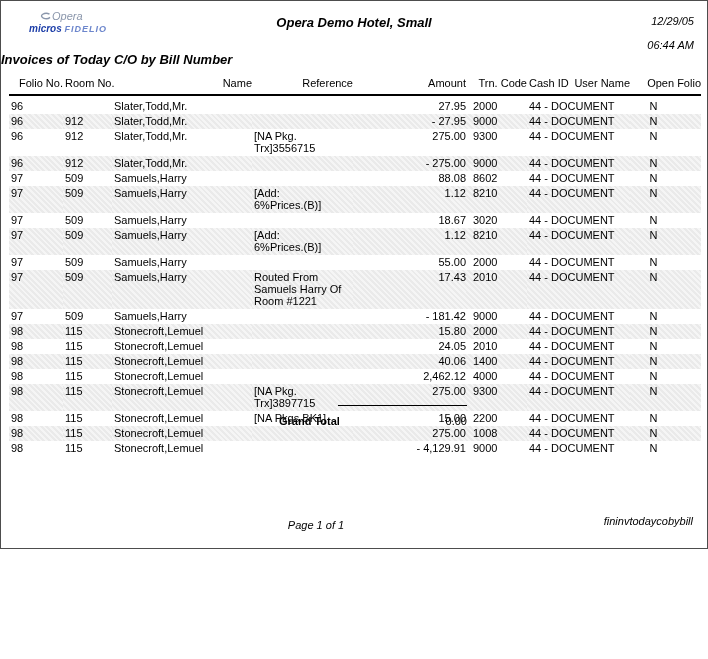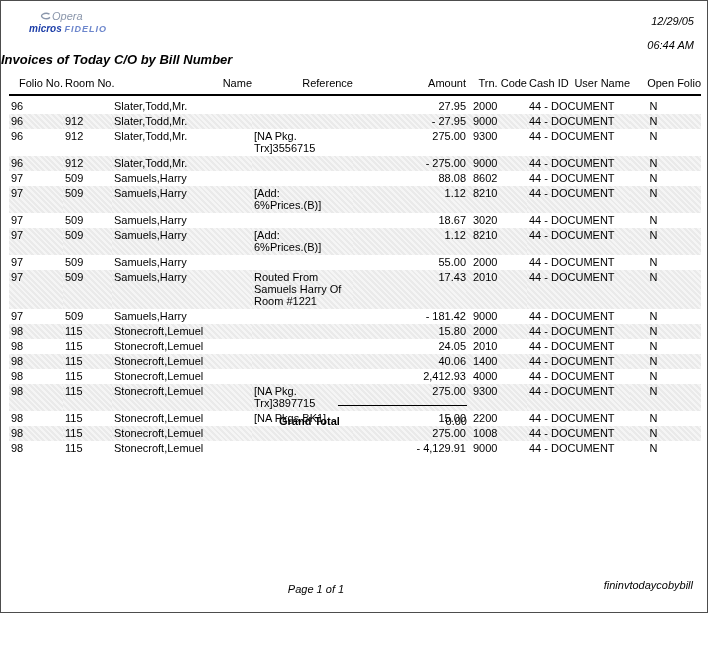--- a/index.html
+++ b/index.html
@@ -1,18 +1,18 @@
 <!DOCTYPE html>
 <html><head>
 <meta charset="utf-8">
 <style>
   * { margin:0; padding:0; box-sizing:border-box; }
   body { background:#fff; font-family:"Liberation Sans", sans-serif; }
   .page {
-    position:relative; width:708px; height:613px;
+    position:relative; width:708px; height:549px;
     background:#ffffff; border:1px solid #4d4d4d; overflow:hidden;
     color:#000;
   }
   
   .logo { position:absolute; left:28px; top:9px; line-height:1.1; }
   .logo-opera { font-size:11px; font-style:italic; color:#8a96ab; padding-left:10px; display:flex; align-items:center; gap:1px; }
   .logo-micros-line { font-size:10px; font-weight:bold; font-style:italic; margin-top:1px; }
   .logo-micros { color:#1d3ea8; }
   .logo-fidelio { color:#6c86cc; letter-spacing:1px; font-size:9px; }
   .hotel-title { position:absolute; top:14px; left:0; width:100%; text-align:center;
@@ -66,20 +66,21 @@
         <path d="M10.5 2.2 A 4.6 2.6 0 1 0 11 5.4" fill="none" stroke="#8a96ab" stroke-width="1.4"></path>
       </svg>
       <span>Opera</span>
     </div>
     <div class="logo-micros-line">
       <span class="logo-micros">micros</span>
       <span class="logo-fidelio">FIDELIO</span>
     </div>
   </div>
 
+  <div class="hotel-title">Opera Demo Hotel, Small</div>
 
   <div class="date-block">
     <div>12/29/05</div>
     <div class="time-line">06:44 AM</div>
   </div>
 
   <div class="report-title">Invoices of Today C/O by Bill Number</div>
 
   <table class="report">
     <colgroup>
@@ -250,21 +251,21 @@
           <td class="amount">40.06</td>
           <td class="trn">1400</td>
           <td class="cashuser" colspan="2">44 - DOCUMENT</td>
           <td class="open">N</td>
         </tr>
         <tr>
           <td class="folio">98</td>
           <td class="room">115</td>
           <td class="name">Stonecroft,Lemuel</td>
           <td class="ref"></td>
-          <td class="amount">2,412.93</td>
+          <td class="amount">2,462.12</td>
           <td class="trn">4000</td>
           <td class="cashuser" colspan="2">44 - DOCUMENT</td>
           <td class="open">N</td>
         </tr>
         <tr class="shaded">
           <td class="folio">98</td>
           <td class="room">115</td>
           <td class="name">Stonecroft,Lemuel</td>
           <td class="ref">[NA Pkg.
 Trx]3897715</td>

